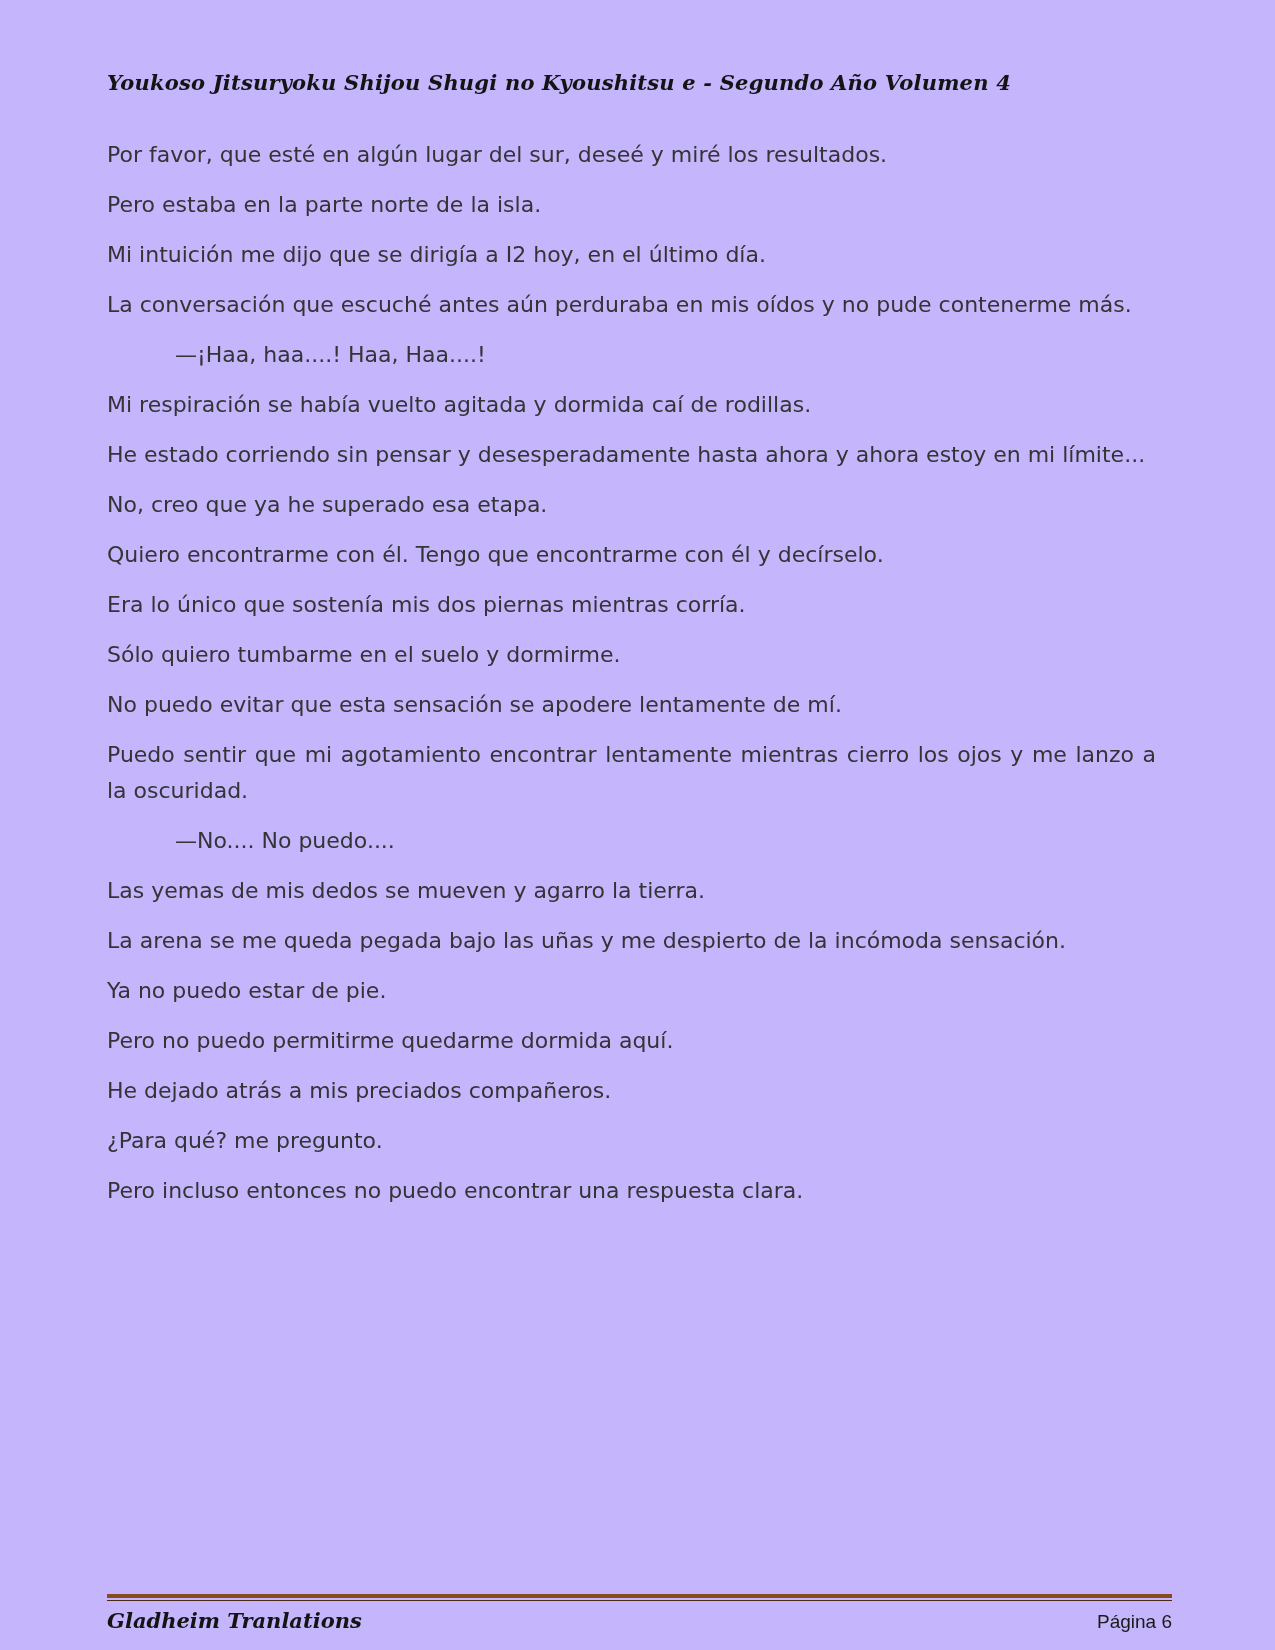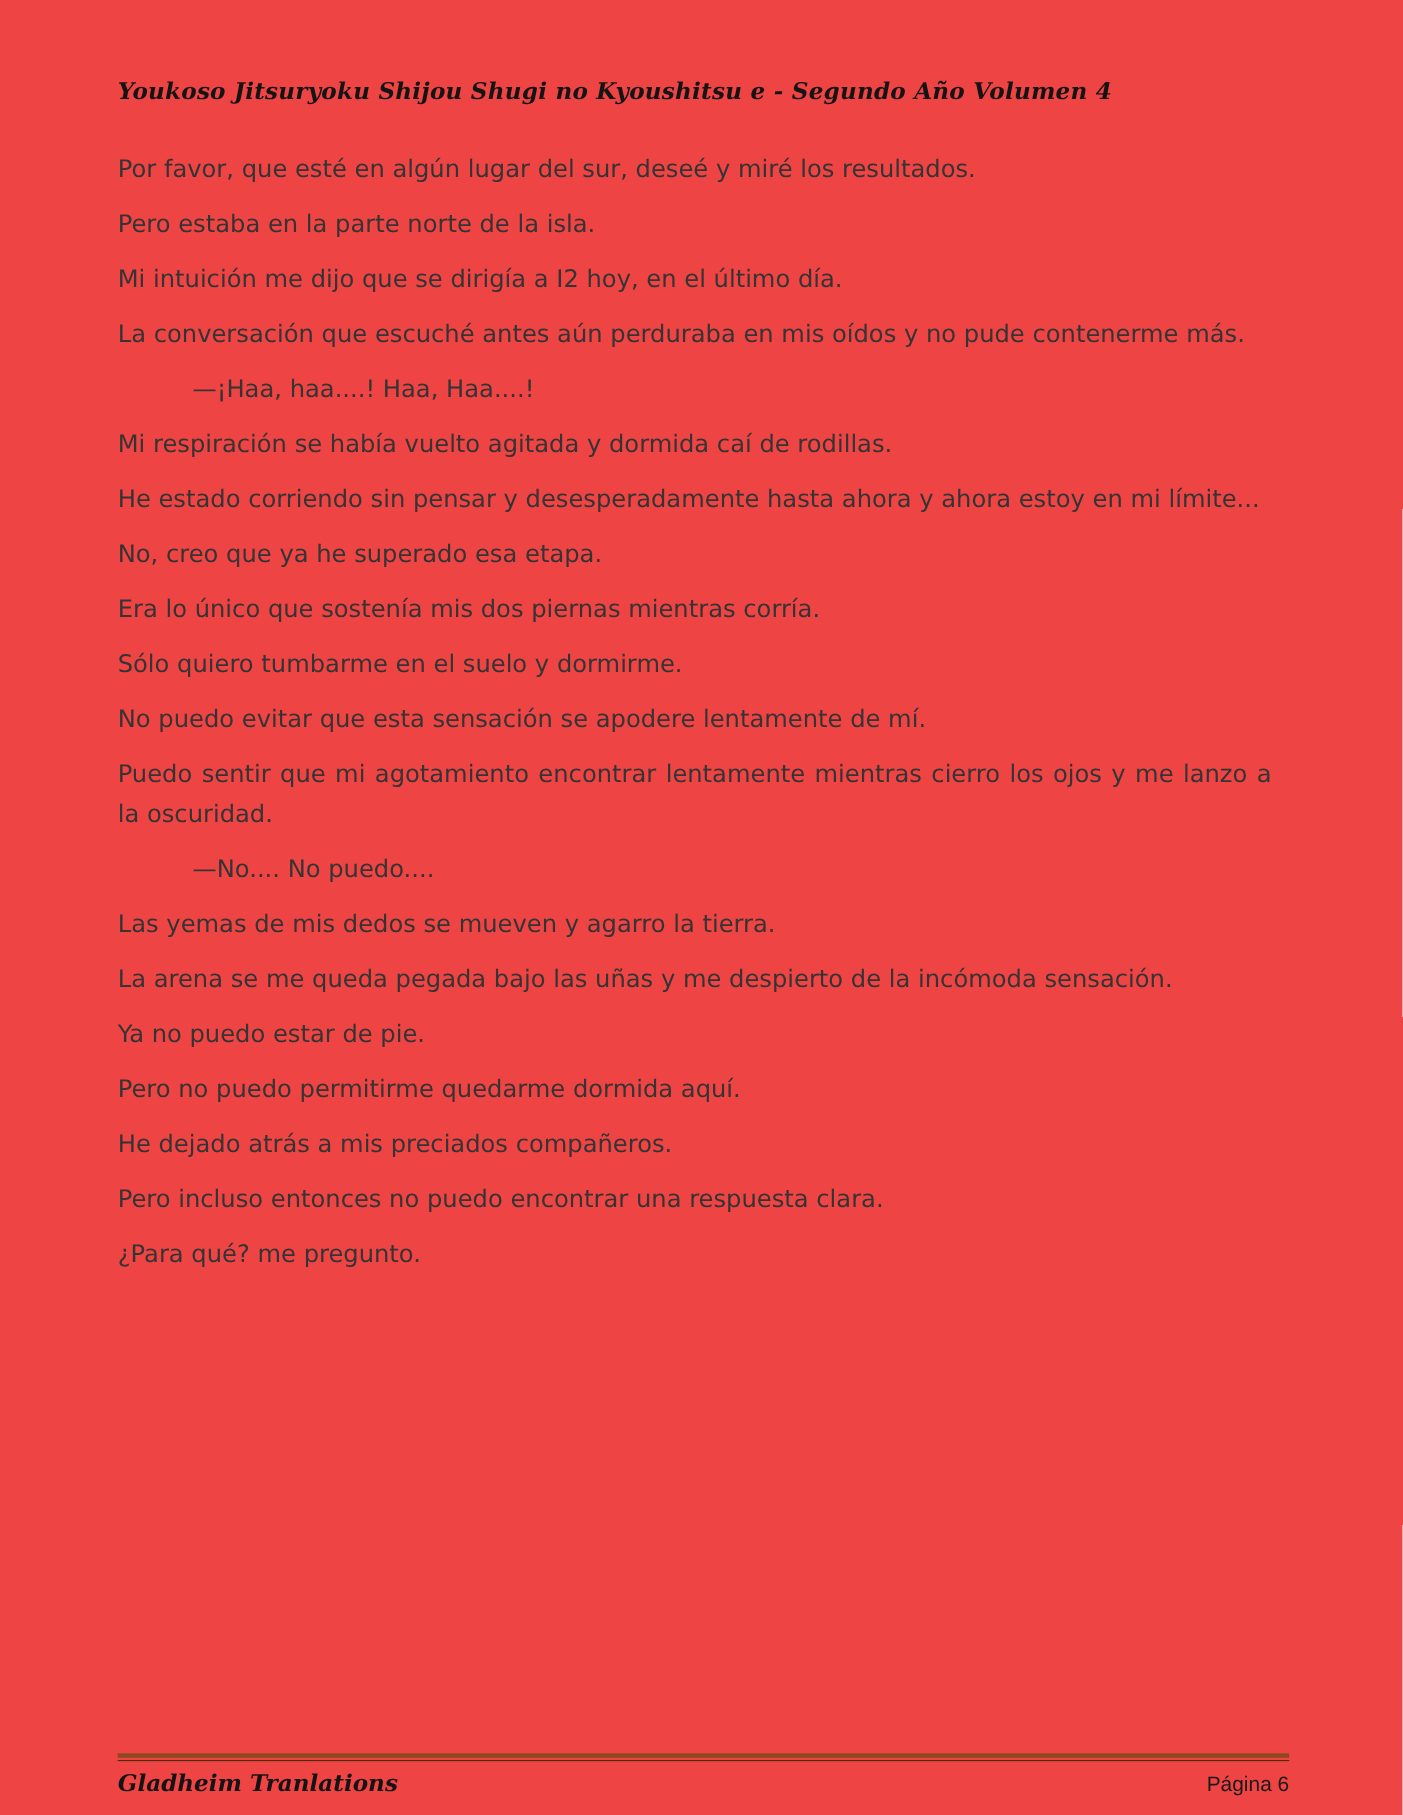--- a/index.html
+++ b/index.html
@@ -3,21 +3,21 @@
 <meta charset="utf-8">
 <style>
   * { margin: 0; padding: 0; box-sizing: border-box; }
   html, body { background: #ffffff; }
   body { width: 1275px; height: 1650px; overflow: hidden; }
 
   .page {
     position: relative;
     width: 1275px;
     height: 1650px;
-    background: #ef4444;
+    background: #c4b5fd;
   }
 
   .header {
     padding: 70px 107px 0 107px;
   }
   .header-title {
     font-family: "DejaVu Serif", serif;
     font-style: italic;
     font-weight: 700;
     font-size: 21px;
@@ -87,32 +87,33 @@
 
   <div class="content">
       <p class="para">Por favor, que esté en algún lugar del sur, deseé y miré los resultados.</p>
       <p class="para">Pero estaba en la parte norte de la isla.</p>
       <p class="para">Mi intuición me dijo que se dirigía a I2 hoy, en el último día.</p>
       <p class="para">La conversación que escuché antes aún perduraba en mis oídos y no pude contenerme más.</p>
       <p class="para indent">—¡Haa, haa....! Haa, Haa....!</p>
       <p class="para">Mi respiración se había vuelto agitada y dormida caí de rodillas.</p>
       <p class="para">He estado corriendo sin pensar y desesperadamente hasta ahora y ahora estoy en mi límite...</p>
       <p class="para">No, creo que ya he superado esa etapa.</p>
+      <p class="para">Quiero encontrarme con él. Tengo que encontrarme con él y decírselo.</p>
       <p class="para">Era lo único que sostenía mis dos piernas mientras corría.</p>
       <p class="para">Sólo quiero tumbarme en el suelo y dormirme.</p>
       <p class="para">No puedo evitar que esta sensación se apodere lentamente de mí.</p>
       <p class="para">Puedo sentir que mi agotamiento encontrar lentamente mientras cierro los ojos y me lanzo a la oscuridad.</p>
       <p class="para indent">—No.... No puedo....</p>
       <p class="para">Las yemas de mis dedos se mueven y agarro la tierra.</p>
       <p class="para">La arena se me queda pegada bajo las uñas y me despierto de la incómoda sensación.</p>
       <p class="para">Ya no puedo estar de pie.</p>
       <p class="para">Pero no puedo permitirme quedarme dormida aquí.</p>
       <p class="para">He dejado atrás a mis preciados compañeros.</p>
+      <p class="para">¿Para qué? me pregunto.</p>
       <p class="para">Pero incluso entonces no puedo encontrar una respuesta clara.</p>
-      <p class="para">¿Para qué? me pregunto.</p>
     </div>
 
   <div class="footer">
     <div class="footer-rule-thick"></div>
     <div class="footer-rule-thin"></div>
     <div class="footer-row">
       <span class="footer-left">Gladheim Tranlations</span>
       <span class="footer-right">Página 6</span>
     </div>
   </div>

